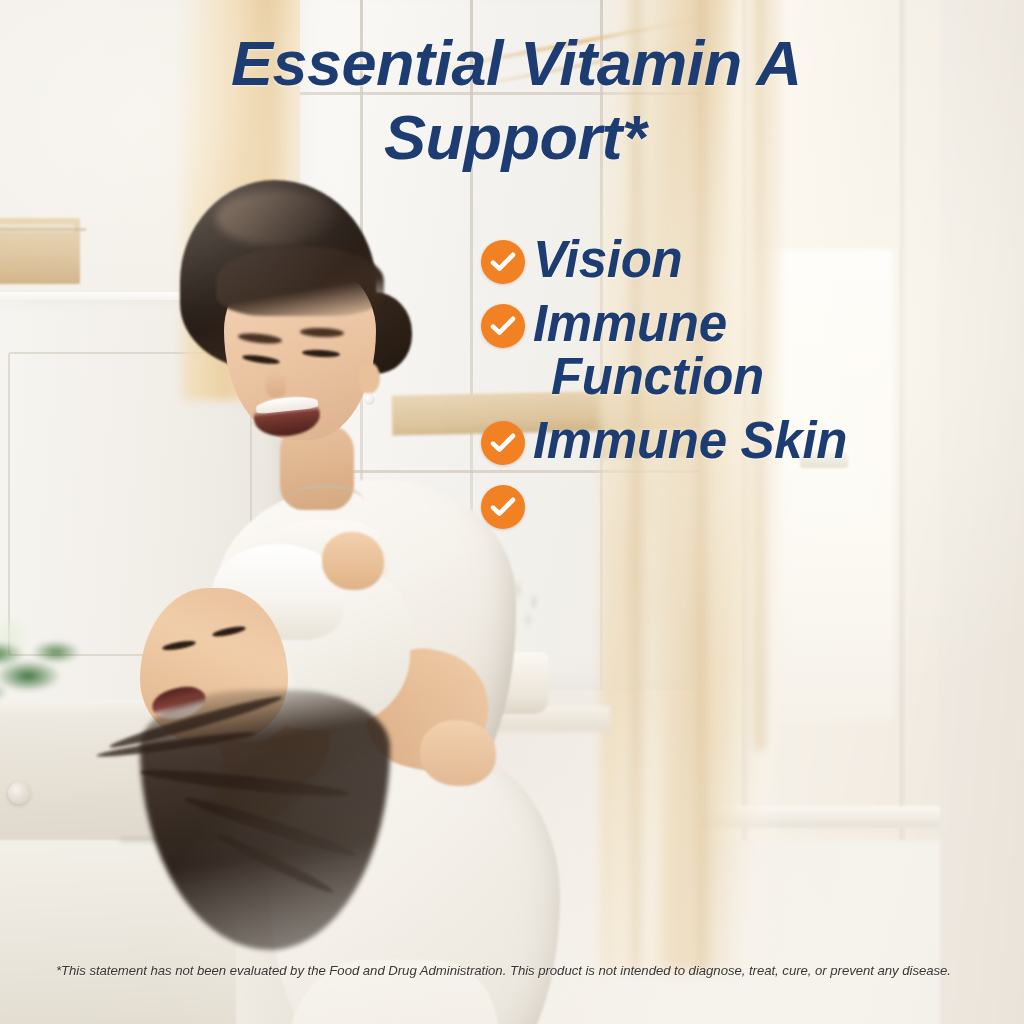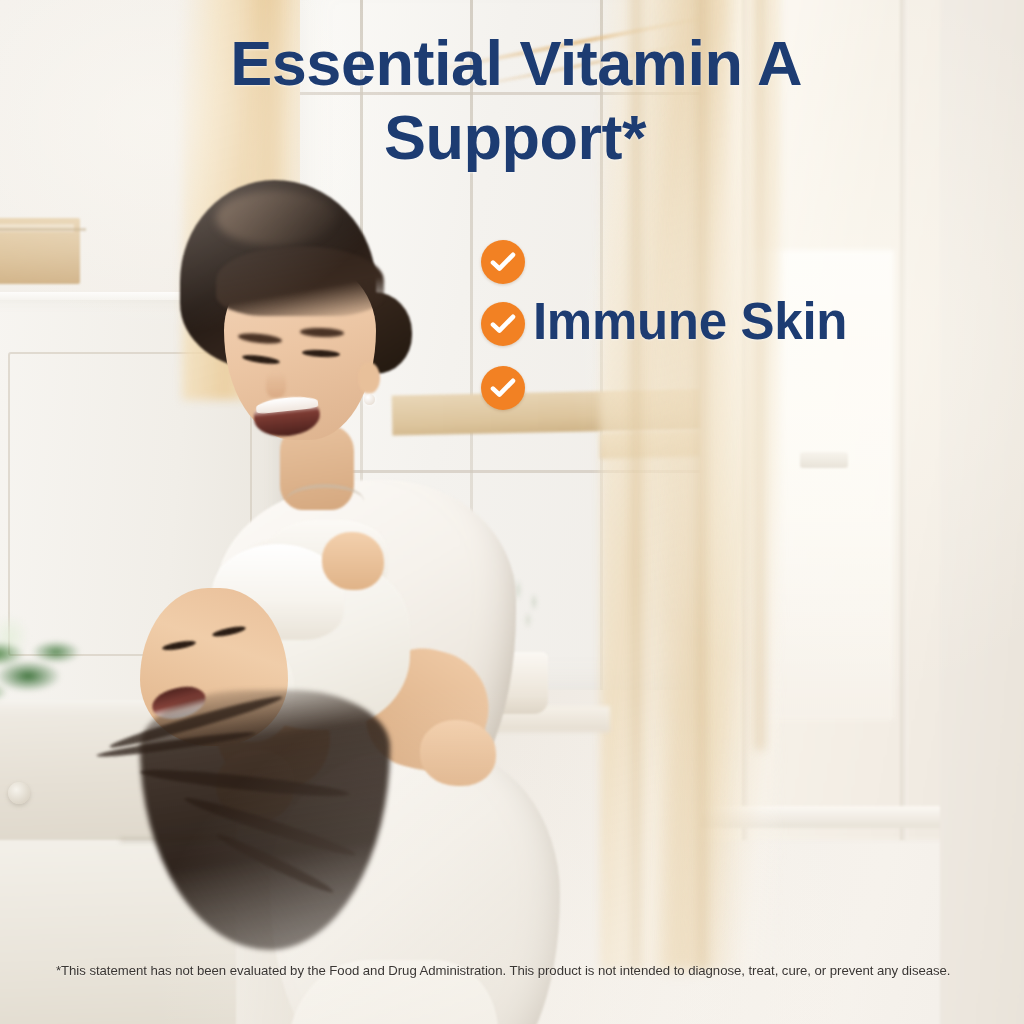--- a/index.html
+++ b/index.html
@@ -478,21 +478,21 @@
       radial-gradient(ellipse 500px 400px at 520px 980px, rgba(252,249,243,.35), rgba(252,249,243,0) 75%);
     pointer-events:none;
   }
   .soften {
     position:absolute; inset:0;
     backdrop-filter: blur(0.4px);
     pointer-events:none;
   }
 
   
-  .overlay { position:absolute; inset:0; }
+  .overlay { position:absolute; inset:0;font-style:italic; }
 
   .headline {
     position:absolute;
     left: 120px; top: 26px; width: 790px;
     text-align: center;
     color: #1d3c72;
     font-weight: bold;
     font-size: 63px;
     line-height: 1.18;
     letter-spacing: -0.5px;
@@ -662,22 +662,36 @@
     </div>
 
     <div class="benefits">
 
       <div class="benefit b-vision">
         <span class="check-badge">
           <svg width="26" height="24" viewBox="0 0 26 24" aria-hidden="true">
             <path d="M3 12.6 L9.4 18.6 L23 4.8" fill="none" stroke="#ffffff" stroke-width="4.6" stroke-linecap="round" stroke-linejoin="round"></path>
           </svg>
         </span>
+        <span class="benefit-label">
+          <span>Vision</span>
+        </span>
       </div>
 
+      <div class="benefit b-immune">
+        <span class="check-badge">
+          <svg width="26" height="24" viewBox="0 0 26 24" aria-hidden="true">
+            <path d="M3 12.6 L9.4 18.6 L23 4.8" fill="none" stroke="#ffffff" stroke-width="4.6" stroke-linecap="round" stroke-linejoin="round"></path>
+          </svg>
+        </span>
+        <span class="benefit-label">
+          <span>Immune</span>
+          <span class="wrap-line">Function</span>
+        </span>
+      </div>
 
       <div class="benefit b-skin">
         <span class="check-badge">
           <svg width="26" height="24" viewBox="0 0 26 24" aria-hidden="true">
             <path d="M3 12.6 L9.4 18.6 L23 4.8" fill="none" stroke="#ffffff" stroke-width="4.6" stroke-linecap="round" stroke-linejoin="round"></path>
           </svg>
         </span>
         <span class="benefit-label">
           <span>Immune Skin</span>
         </span>

